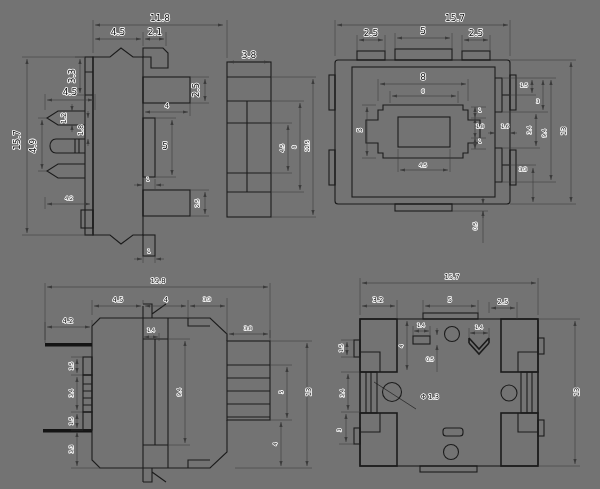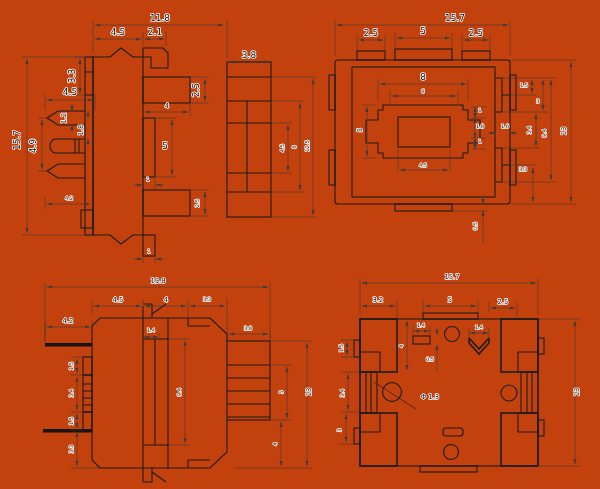--- a/index.html
+++ b/index.html
@@ -1,16 +1,16 @@
 <!DOCTYPE html>
 <html><head>
 <meta charset="utf-8">
 <style>
   html,body{margin:0;padding:0;background:#ffffff;}
-  .stage{position:relative;width:600px;height:489px;background:#c2410c;overflow:hidden;
+  .stage{position:relative;width:600px;height:489px;background:#737373;overflow:hidden;
          font-family:"DejaVu Sans",sans-serif;}
   svg{display:block;}
   .part path,.part rect,.part line,.part circle{fill:none;stroke:#1c1c1c;stroke-width:1.1;stroke-linejoin:miter;stroke-linecap:butt;}
   .part .bold{stroke-width:1.6;}
   .part .blk{fill:#141414;stroke:none;}
   .ext path{fill:none;stroke:#3c3c3c;stroke-width:0.55;}
   .dim line{stroke:#3c3c3c;stroke-width:0.6;}
   #arr path{fill:#3c3c3c;stroke:none;}
   .labels text{fill:#101010;stroke:#ffffff;stroke-width:1.6px;paint-order:stroke;stroke-linejoin:round;
                font-family:"DejaVu Sans",sans-serif;}

